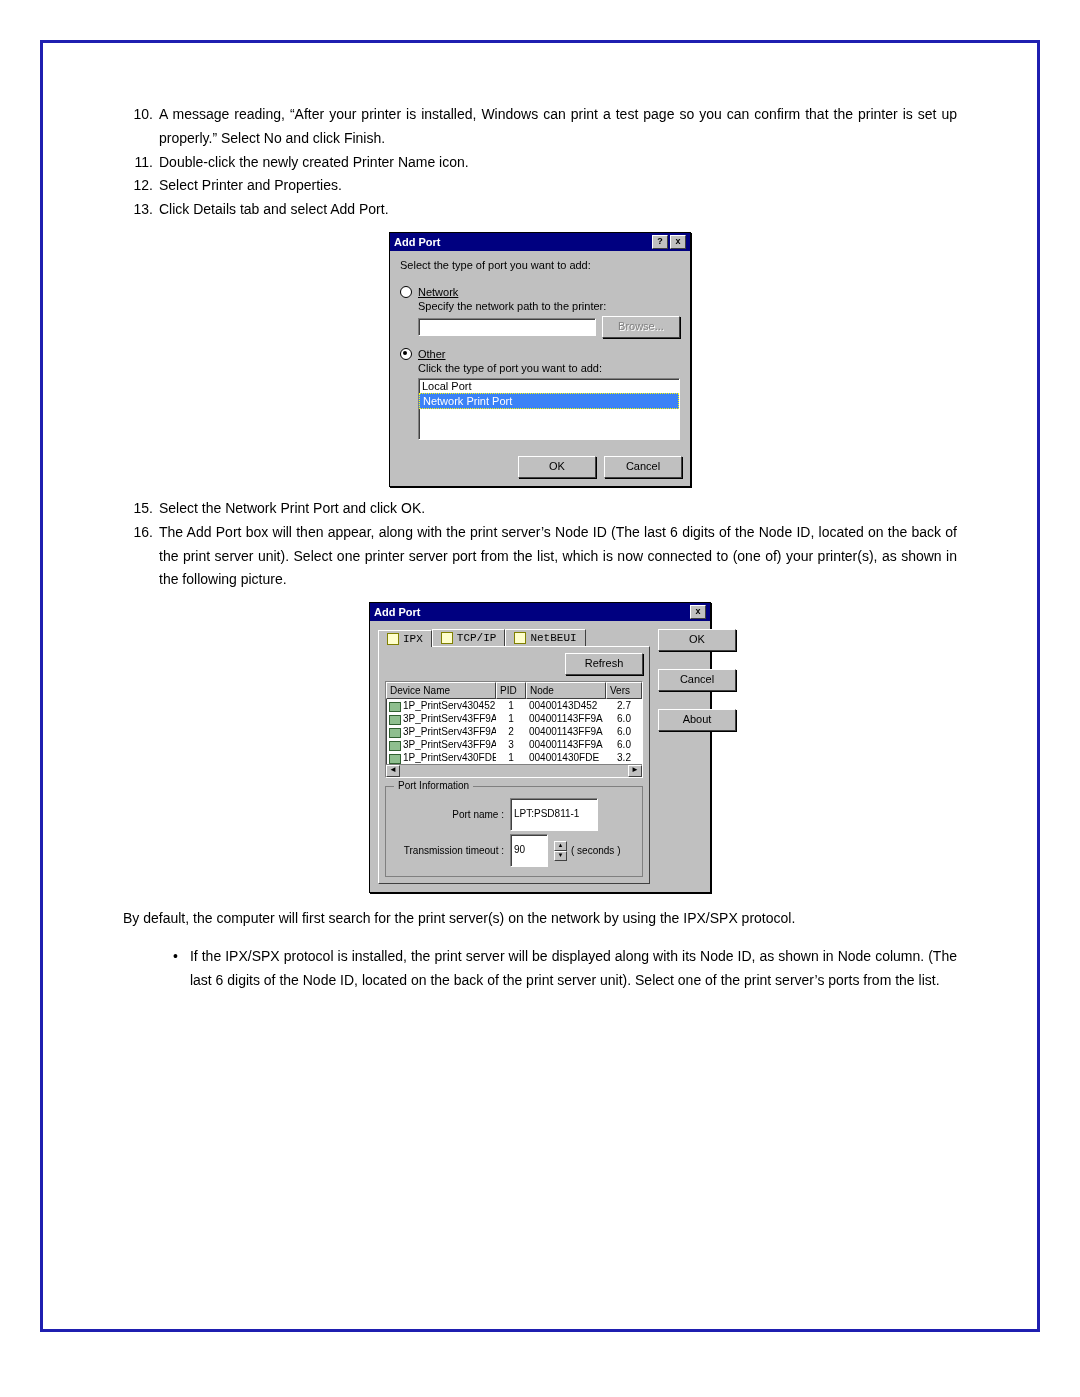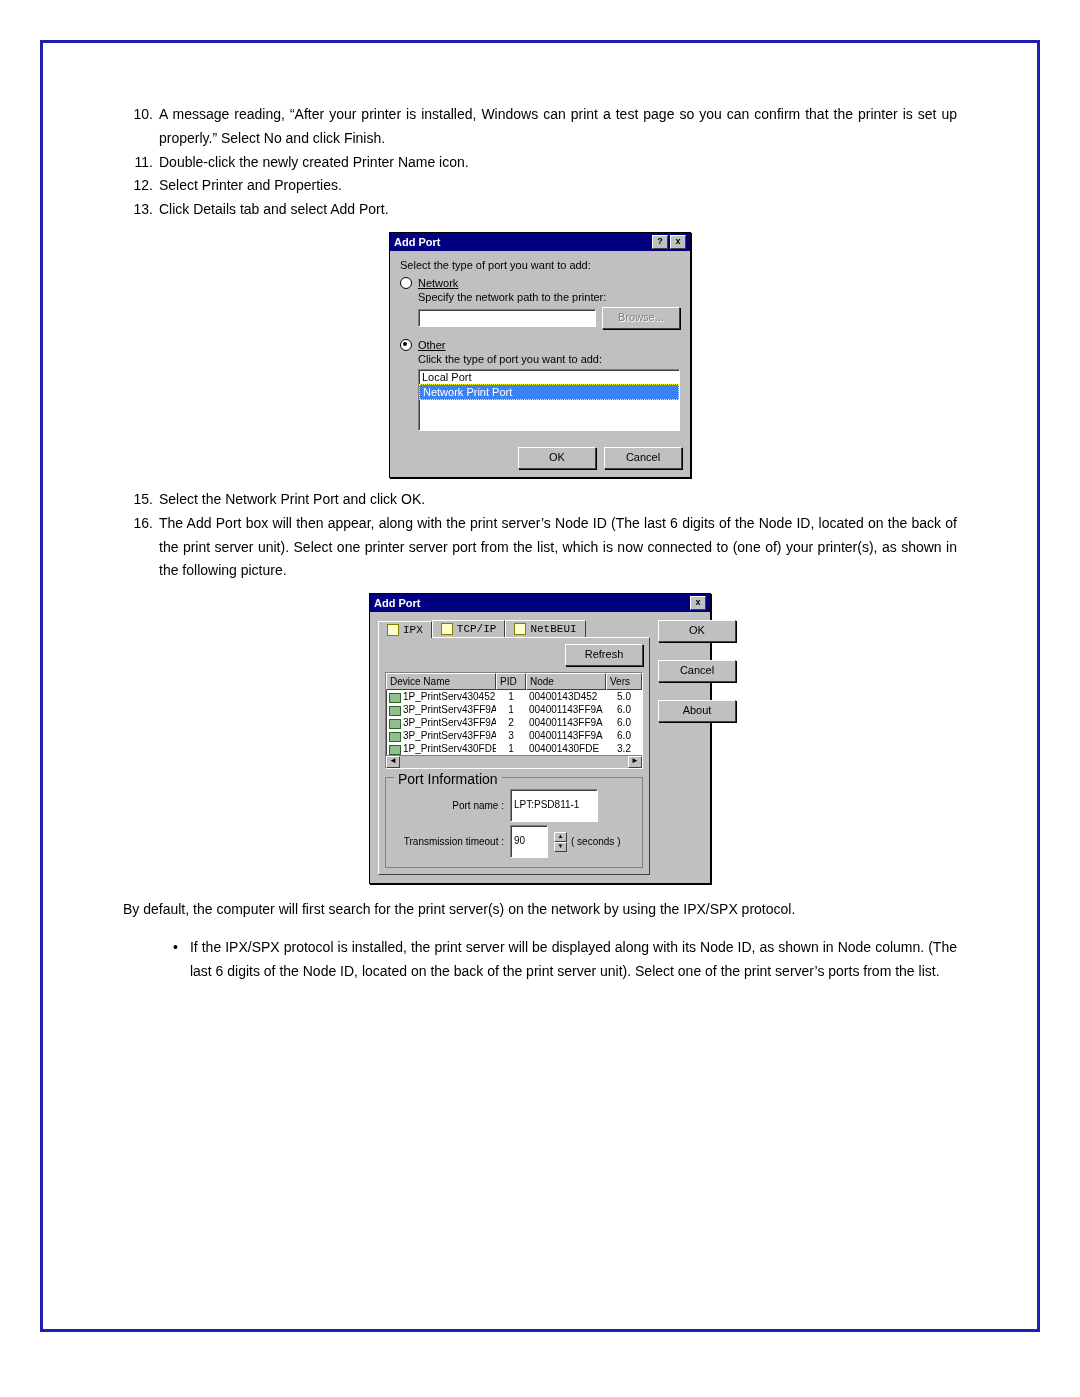--- a/index.html
+++ b/index.html
@@ -78,21 +78,21 @@
     border-right-color: #404040;
     border-bottom-color: #404040;
     font: bold 9px/10px Arial, sans-serif;
     text-align: center;
     color: #000;
   }
   .dlg1-body {
     padding: 8px 10px 10px 10px;
   }
   .dlg1-body .prompt {
-    margin-bottom: 6px;
+    margin-bottom: 15px;
   }
   .radio-row {
     display: flex;
     align-items: center;
     gap: 6px;
     margin: 2px 0;
   }
   .radio {
     width: 10px;
     height: 10px;
@@ -295,21 +295,21 @@
     margin-top: 8px;
     border: 1px solid #808080;
     padding: 8px 8px 6px 8px;
     position: relative;
   }
   .portinfo-legend {
     position: absolute;
     top: -7px; left: 8px;
     background: #c0c0c0;
     padding: 0 4px;
-    font-size: 14px;
+    font-size: 10px;
   }
   .pi-row {
     display: flex;
     align-items: center;
     gap: 6px;
     margin: 3px 0;
     font-size: 10px;
   }
   .pi-row .lbl {
     flex: 0 0 110px;
@@ -459,21 +459,21 @@
               <div class="grid-head">
                 <div>Device Name</div>
                 <div>PID</div>
                 <div>Node</div>
                 <div>Vers</div>
               </div>
               <div class="grid-row">
                 <div><span class="dev-ico"></span><span>1P_PrintServ430452</span></div>
                 <div>1</div>
                 <div>00400143D452</div>
-                <div>5.0</div>
+                <div>2.7</div>
               </div>
               <div class="grid-row">
                 <div><span class="dev-ico"></span><span>3P_PrintServ43FF9A</span></div>
                 <div>1</div>
                 <div>004001143FF9A</div>
                 <div>6.0</div>
               </div>
               <div class="grid-row">
                 <div><span class="dev-ico"></span><span>3P_PrintServ43FF9A</span></div>
                 <div>2</div>

